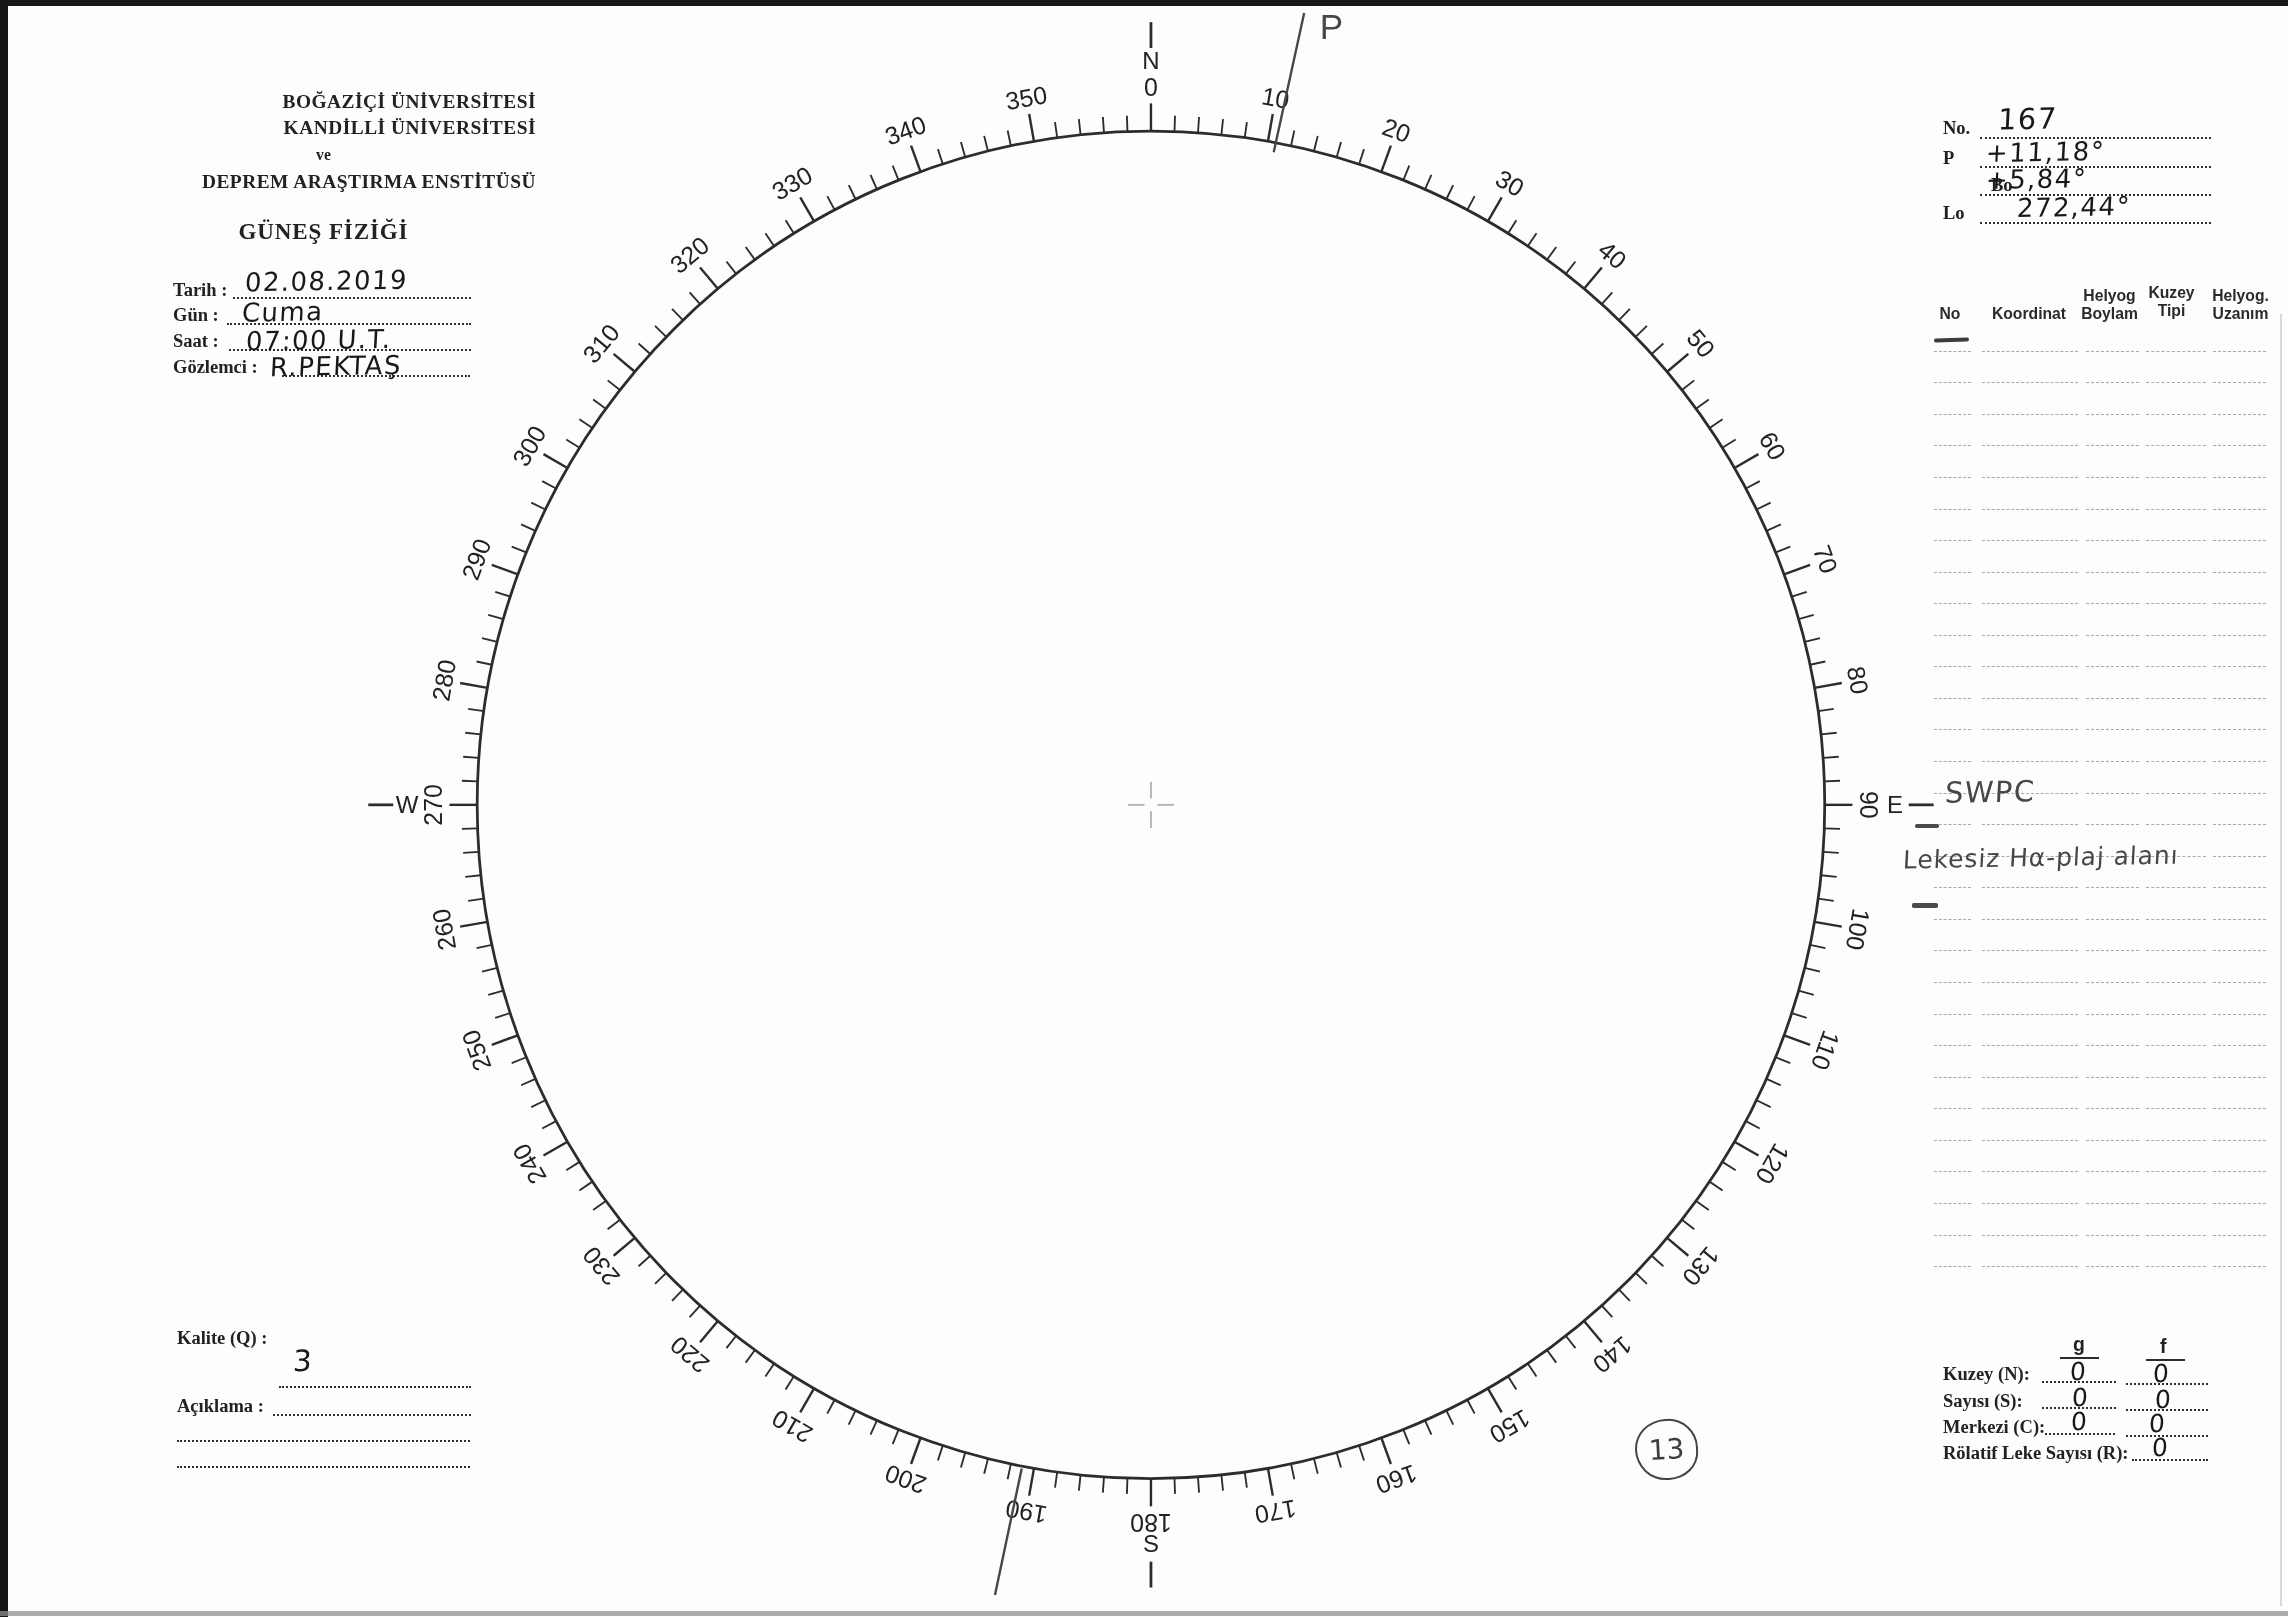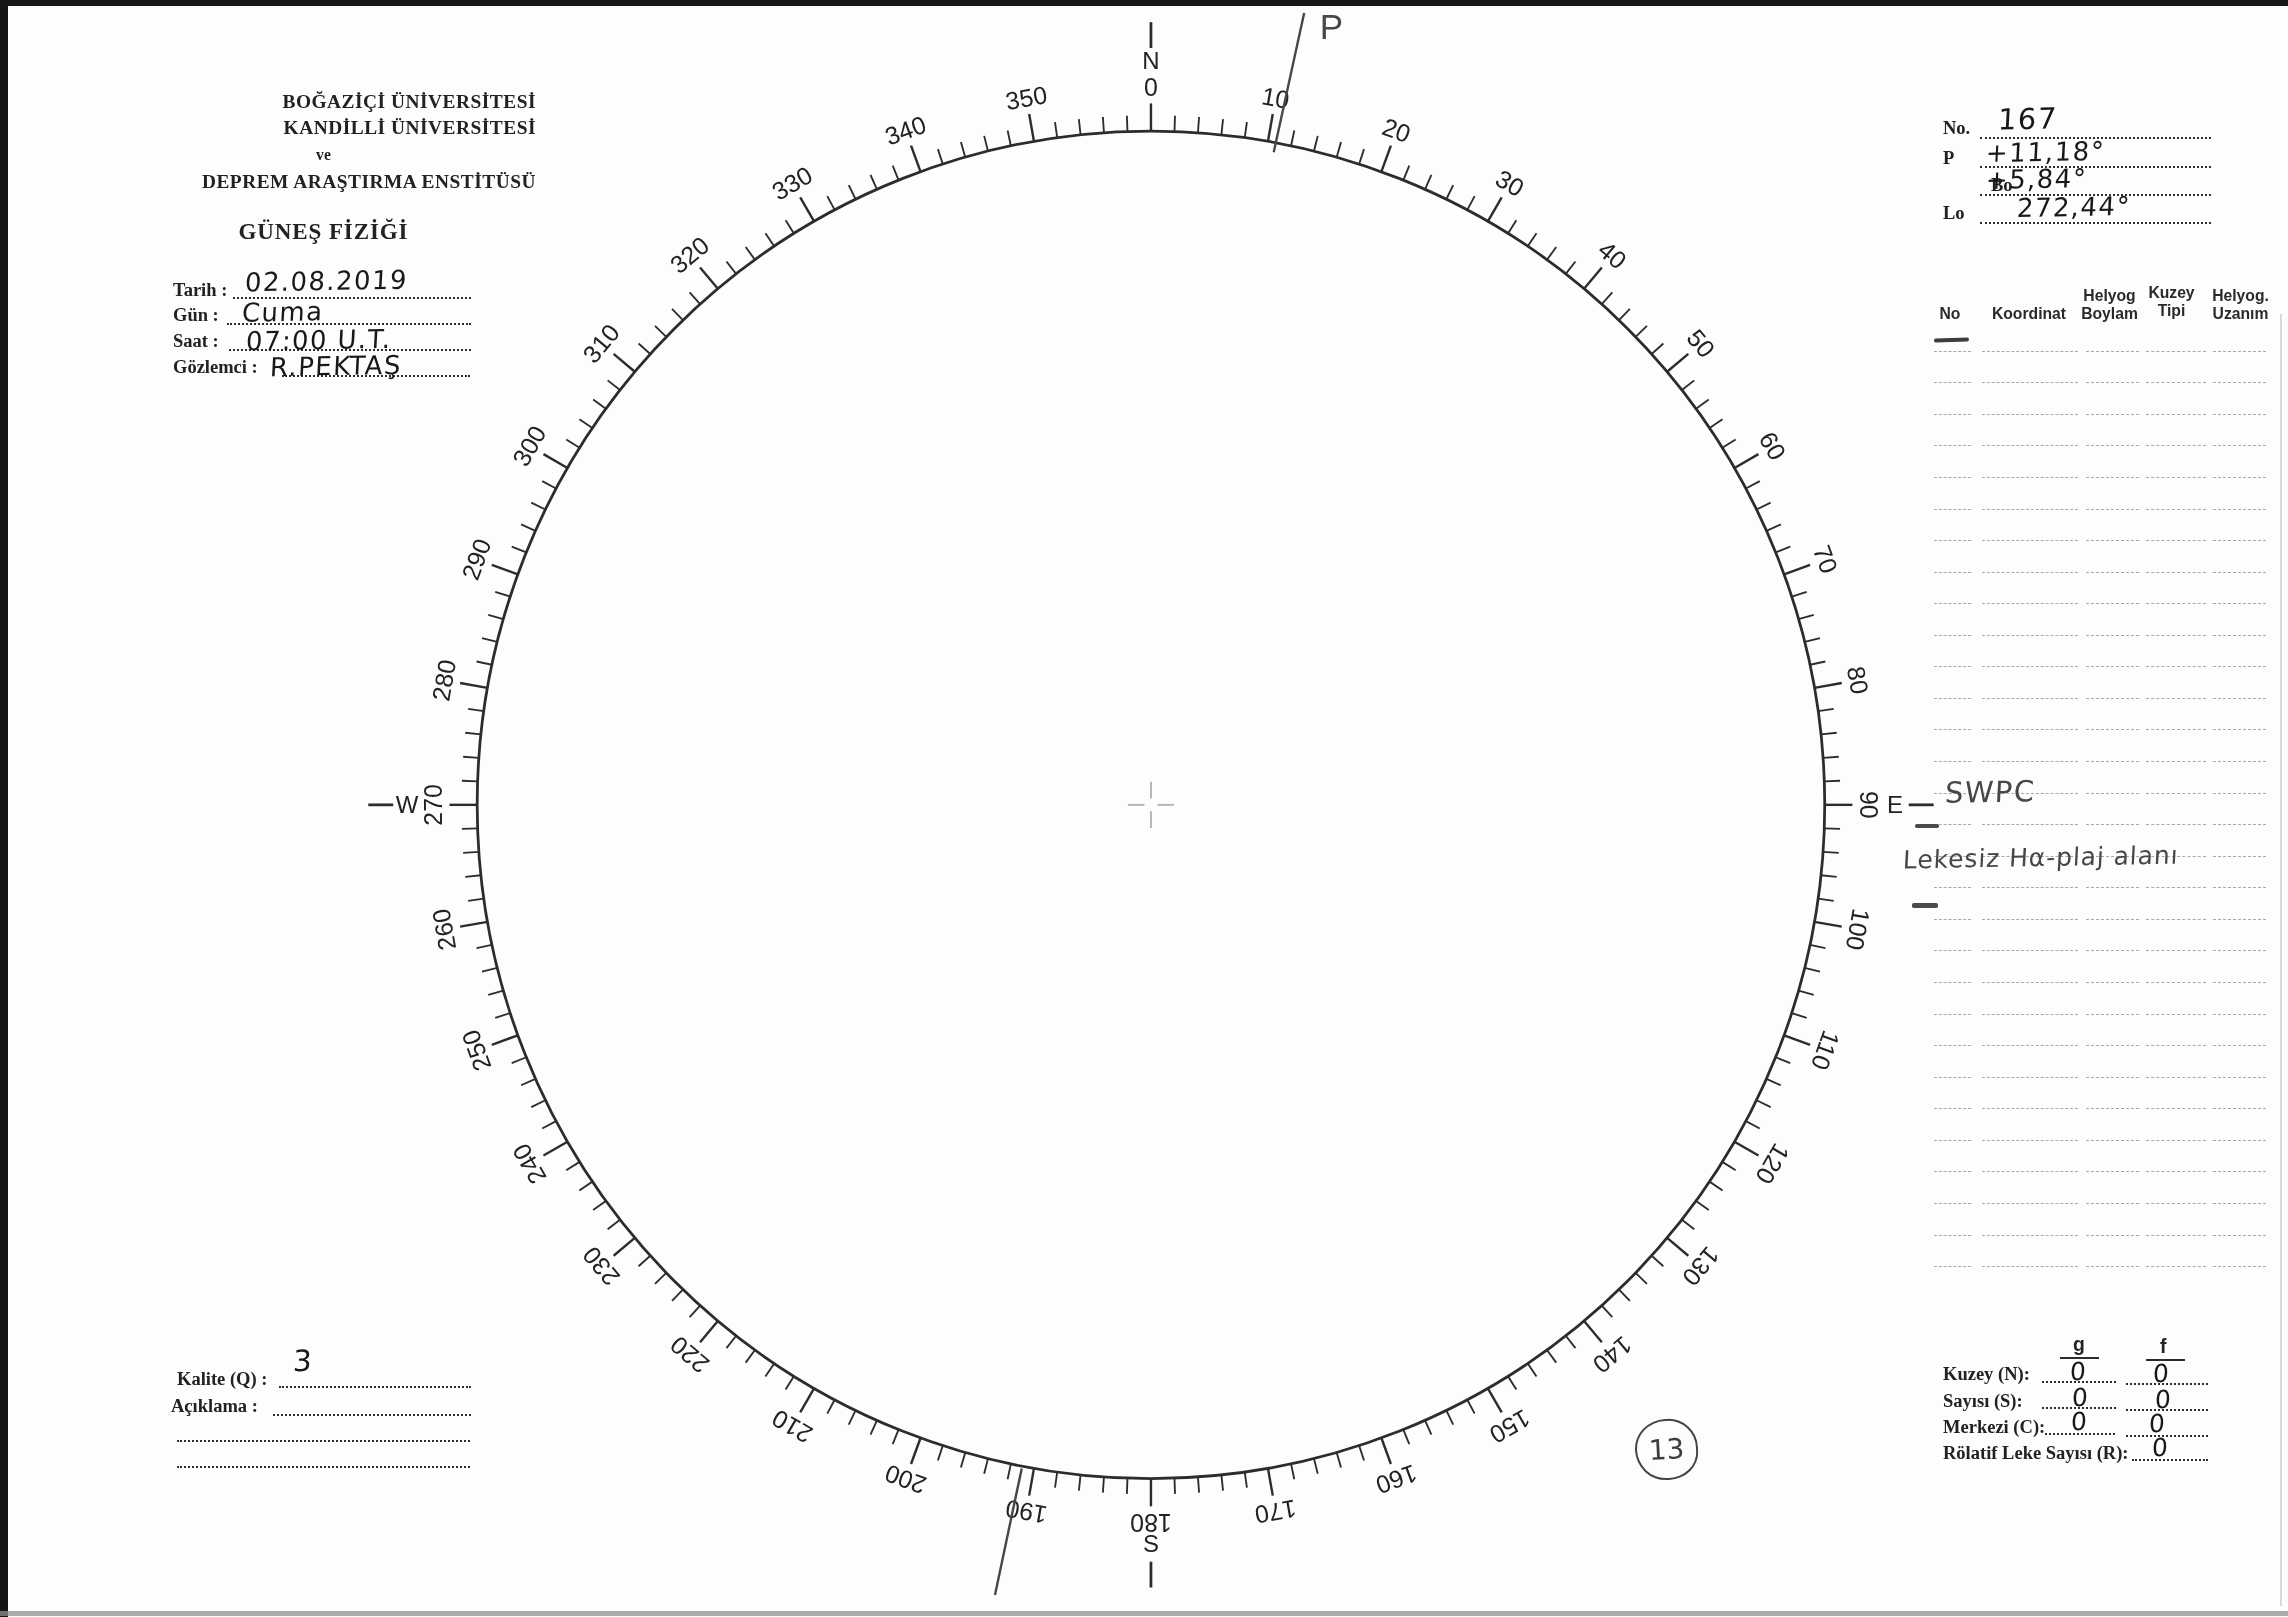--- a/index.html
+++ b/index.html
@@ -304,25 +304,25 @@
     <div class="dots" style="left:2126px;top:1435px;width:82px;"></div>
     <span class="hw" style="left:2071px;top:1407px;font-size:25px;">0</span>
     <span class="hw" style="left:2149px;top:1409px;font-size:25px;">0</span>
 
     <span class="plabel" style="position:absolute;left:1943px;top:1443px;">Rölatif Leke Sayısı (R):</span>
     <div class="dots" style="left:2132px;top:1459px;width:76px;"></div>
     <span class="hw" style="left:2152px;top:1433px;font-size:25px;">0</span>
   </div>
 
   <div>
-    <span class="plabel" style="position:absolute;left:177px;top:1369px;">Kalite (Q) :</span>
+    <span class="plabel" style="position:absolute;left:177px;top:1328px;">Kalite (Q) :</span>
     <div class="dots" style="left:279px;top:1386px;width:192px;"></div>
     <span class="hw" style="left:293px;top:1344px;font-size:29.5px;">3</span>
 
-    <span class="plabel" style="position:absolute;left:171px;top:1396px;">Açıklama :</span>
+    <span class="plabel" style="position:absolute;left:177px;top:1396px;">Açıklama :</span>
     <div class="dots" style="left:273px;top:1414px;width:198px;"></div>
     <div class="dots" style="left:177px;top:1440px;width:293px;"></div>
     <div class="dots" style="left:177px;top:1466px;width:293px;"></div>
   </div>
 
   <svg id="dial-svg" style="position:absolute;left:0;top:0;" width="2289" height="1618" viewBox="0 0 2480 1753">
       <circle cx="1247" cy="872" r="730" fill="none" stroke="#2c2c2c" stroke-width="3"></circle>
       <line x1="1247" y1="142" x2="1247" y2="112" stroke="#2c2c2c" stroke-width="2.6"></line>
       <line x1="1272.4766325928258" y1="142.44469627606009" x2="1273.0699240367683" y2="125.45505221673545" stroke="#2c2c2c" stroke-width="2"></line>
       <line x1="1297.9222258332115" y1="143.77824331032832" x2="1299.1080858868615" y2="126.81965445591129" stroke="#2c2c2c" stroke-width="2"></line>

